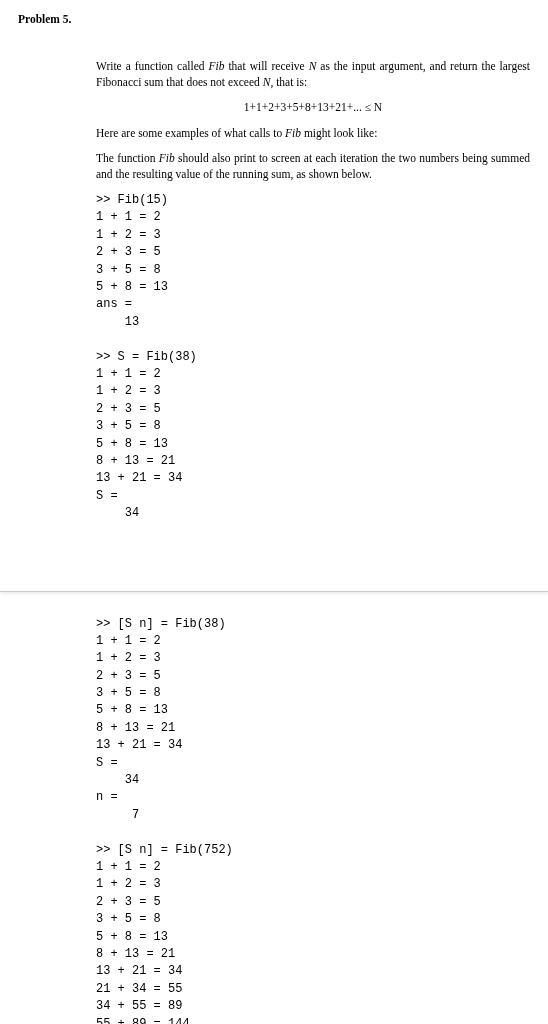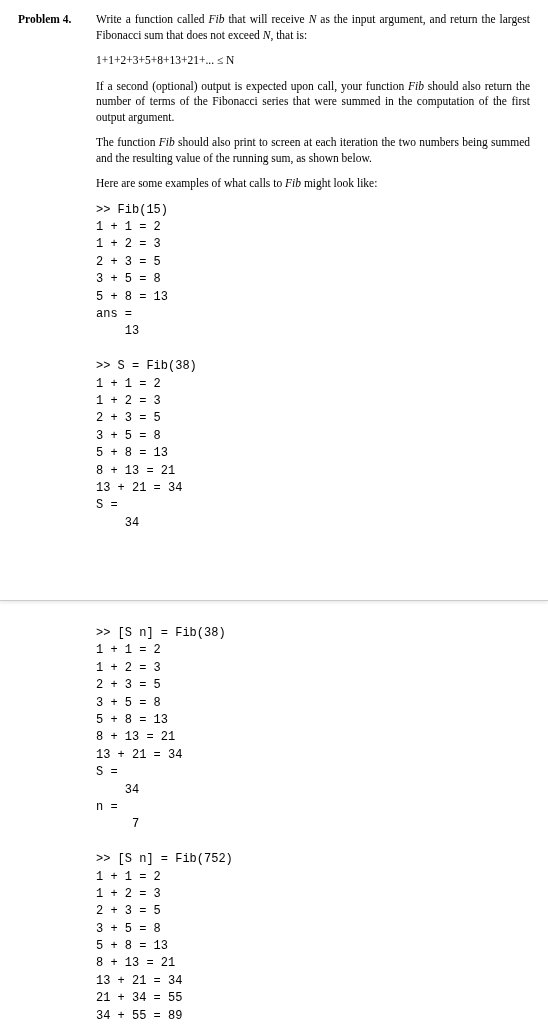--- a/index.html
+++ b/index.html
@@ -17,27 +17,28 @@
       display: flex;
       align-items: flex-start;
     }
     .label {
       font-weight: bold;
       min-width: 78px;
       flex-shrink: 0;
     }
     .content {
       flex: 1;
+      margin-top: 47px;
     }
     .para {
       margin: 0 0 10px 0;
       text-align: justify;
     }
     .formula {
-      text-align: left;
+      text-align: center;
       margin: 8px 0 10px 0;
       font-family: Georgia, serif;
     }
     .italic { font-style: italic; }
     .code {
       font-family: 'Courier New', monospace;
       font-size: 12px;
       white-space: pre;
       line-height: 1.45;
       color: #000;
@@ -50,34 +51,31 @@
       box-shadow: 0 2px 3px rgba(0,0,0,0.08);
     }
     .indent {
       margin-left: 78px;
     }
   </style>
 </head>
 <body>
 
 <div class="row">
-  <div class="label">Problem 4.</div>
+  <div class="label">Problem 5.</div>
   <div class="content">
     <p class="para">
       Write a function called <span class="italic">Fib</span> that will receive <span class="italic">N</span> as the input argument, and return the largest Fibonacci sum that does not exceed <span class="italic">N</span>, that is:
     </p>
     <div class="formula">1+1+2+3+5+8+13+21+... ≤ N</div>
     <p class="para">
-      If a second (optional) output is expected upon call, your function <span class="italic">Fib</span> should also return the number of terms of the Fibonacci series that were summed in the computation of the first output argument.
+      Here are some examples of what calls to <span class="italic">Fib</span> might look like:
     </p>
     <p class="para">
       The function <span class="italic">Fib</span> should also print to screen at each iteration the two numbers being summed and the resulting value of the running sum, as shown below.
-    </p>
-    <p class="para">
-      Here are some examples of what calls to <span class="italic">Fib</span> might look like:
     </p>
     <div class="code">&gt;&gt; Fib(15)
 1 + 1 = 2
 1 + 2 = 3
 2 + 3 = 5
 3 + 5 = 8
 5 + 8 = 13
 ans =
     13
 

